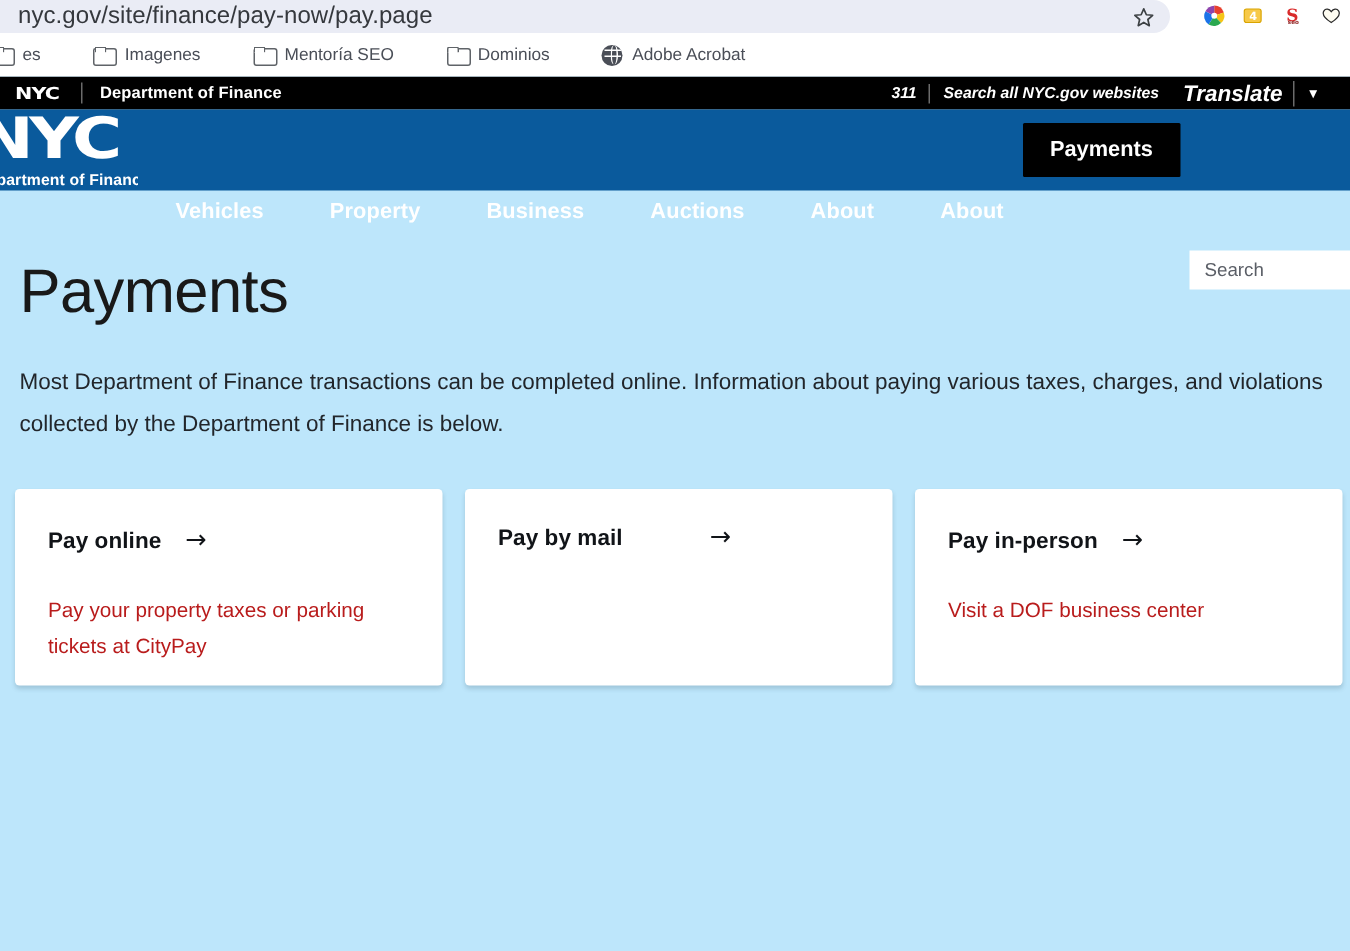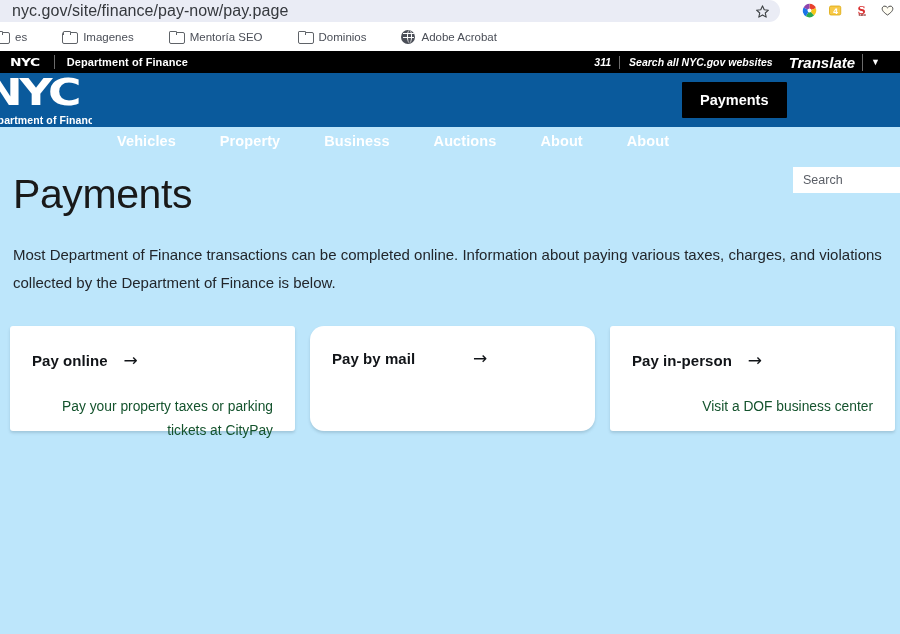--- a/index.html
+++ b/index.html
@@ -372,21 +372,21 @@
   .card-grid {
     display: flex;
     flex-wrap: wrap;
     gap: 15px;
     padding-top: 29px;
     width: 1200px;
   }
 
   .card {
     width: 285px;
-    height: 105px;
+    height: 131px;
     background: #ffffff;
     border-radius: 3px;
     box-shadow: 0 2px 3px rgba(60,90,110,0.22);
     padding: 26px 22px 0 22px;
     position: relative;
     flex: none;
   }
 
   .card-title-row {
     display: flex;
@@ -406,28 +406,27 @@
     color: #111418;
     line-height: 1;
     margin-left: 16px;
     font-family: "DejaVu Sans", sans-serif;
   }
 
   .card-arrow-wide { margin-left: 58px; }
 
   .card-desc {
     font-size: 13.8px;
-    color: #14532d;
+    color: #b91c1c;
     line-height: 24px;
     padding-top: 26px;
     max-width: 250px;
-    text-align: right;
-  }
-
-  .card-shift-up { padding-top: 24px; border-radius: 14px; }
+  }
+
+  .card-shift-up { padding-top: 24px; }
 </style>
 </head>
 <body>
 
 <div class="browser-chrome">
 
   <div class="omnibox-row">
     <div class="omnibox">
       <span class="omnibox-url">nyc.gov/site/finance/pay-now/pay.page</span>
     </div>

